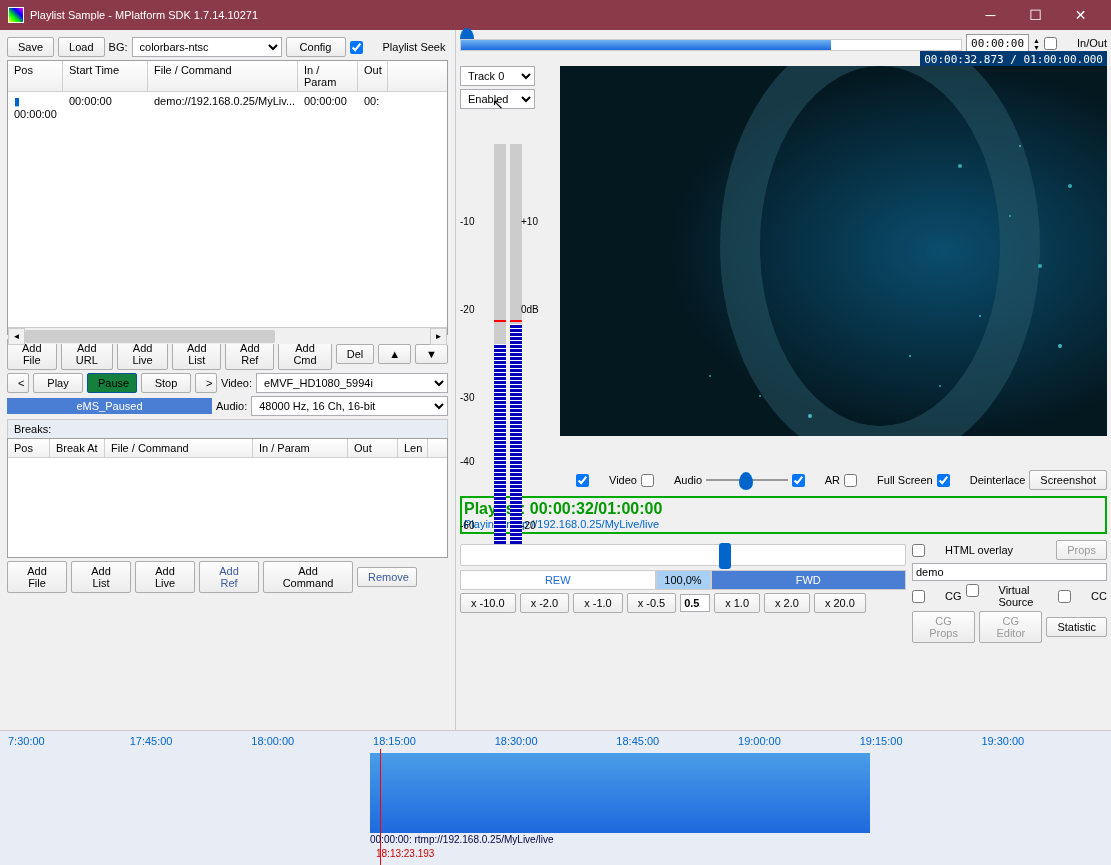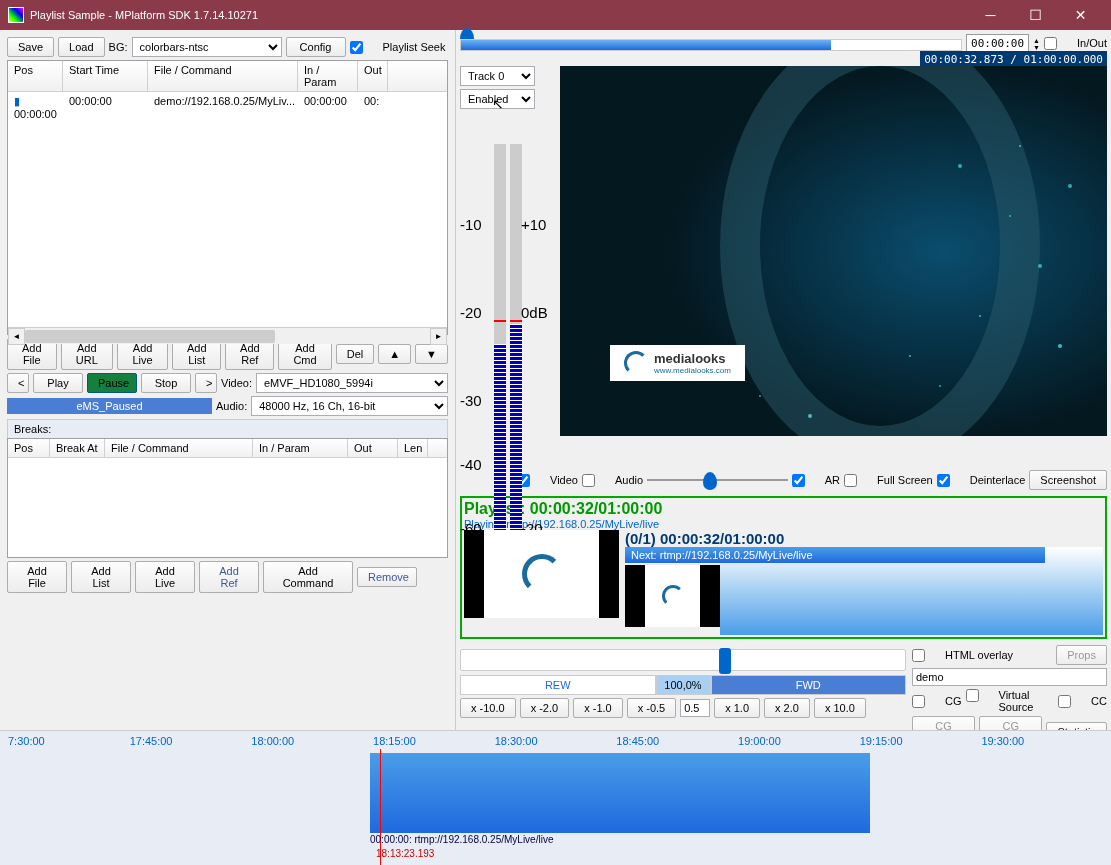--- a/index.html
+++ b/index.html
@@ -32,21 +32,21 @@
 .watermark .swirl{width:24px;height:24px;border:3px solid #1a6b9e;border-radius:50%;border-right-color:transparent;border-bottom-color:transparent}
 .watermark .txt{color:#333}
 .watermark .txt b{font-size:13px}
 .watermark .txt div{font-size:8px;color:#1a6b9e}
 .audio-meter{position:absolute;left:0;top:78px;width:95px;height:400px;display:flex;justify-content:center}
 .meter-col{width:12px;background:#ccc;margin:0 2px;position:relative}
 .meter-fill{position:absolute;bottom:0;width:100%;background:repeating-linear-gradient(0deg,#0000bb 0,#0000bb 3px,#fff 3px,#fff 4px)}
 .meter-red{position:absolute;width:100%;height:2px;background:red}
 .meter-labels-l{position:absolute;left:0;top:0;height:100%;width:22px}
 .meter-labels-r{position:absolute;right:12px;top:0;height:100%;width:22px;text-align:right}
-.meter-labels-l div,.meter-labels-r div{position:absolute;font-size:15px}
+.meter-labels-l div,.meter-labels-r div{position:absolute;font-size:10px}
 .timeline-track{height:12px;background:#fff;border:1px solid #ccc;position:relative;margin-top:3px}
 .timeline-fill{position:absolute;height:100%;background:linear-gradient(#6db3f2,#1e69de)}
 .timeline-handle{position:absolute;top:-8px;width:14px;height:18px;background:#0066cc;border-radius:50% 50% 50% 50% / 60% 60% 40% 40%}
 .tc-box{border:1px solid #999;background:#fff;padding:2px 4px;font-family:monospace;font-size:11px}
 .tc-dark{background:#003A73;color:#fff;padding:2px 4px;font-family:monospace;font-size:11px}
 .playlist-info{border:2px solid #0a0;margin-top:6px;padding:2px}
 .pli-title{color:#090;font-weight:bold;font-size:16px}
 .pli-play{color:#06c;font-size:11px}
 .pli-thumb{background:#000;width:155px;height:88px;display:inline-block;position:relative}
 .pli-thumb .inner{position:absolute;left:20px;right:20px;top:0;bottom:0;background:#fff;display:flex;align-items:center;justify-content:center}
@@ -238,28 +238,24 @@
               <circle cx="500" cy="280" r="2" fill="#6ef"></circle>
               <circle cx="380" cy="320" r="1" fill="#4dd"></circle>
       <circle cx="460" cy="80" r="1" fill="#6ef"></circle>
               <circle cx="510" cy="120" r="2" fill="#4dd"></circle>
               <circle cx="350" cy="290" r="1" fill="#6ef"></circle>
       <circle cx="200" cy="330" r="1" fill="#4dd"></circle>
               <circle cx="250" cy="350" r="2" fill="#6ef"></circle>
               <circle cx="150" cy="310" r="1" fill="#4dd"></circle>
      </g>
     </svg>
-    <div class="watermark">
-     <div class="swirl"></div>
-     <div class="txt"><b>medialooks</b><div>www.medialooks.com</div></div>
-    </div>
-   </div>
-  </div>
-
-  <div class="row" style="margin-left:57px;margin-top:4px">
+   </div>
+  </div>
+
+  <div class="row" style="margin-left:116px;margin-top:4px">
    <label class="chk">
           <input type="checkbox" checked="" style="">
           <span>Video</span>
         </label>
    <label class="chk">
           <input type="checkbox" style="">
           <span>Audio</span>
         </label>
    <div style="flex:1;position:relative;height:20px">
     <div style="position:absolute;top:9px;left:0;right:0;height:2px;background:#999"></div>
@@ -276,60 +272,41 @@
    <label class="chk">
           <input type="checkbox" checked="" style="">
           <span>Deinterlace</span>
         </label>
    <button class="btn">Screenshot</button>
   </div>
 
   <div class="playlist-info">
    <div class="pli-title">Playlist: 00:00:32/01:00:00</div>
    <div class="pli-play">Playing: rtmp://192.168.0.25/MyLive/live</div>
-   <div style="display:flex;gap:6px">
-    <div class="pli-thumb">
-            <div class="inner">
-              <div class="swirl2"></div>
-            </div>
-          </div>
-    <div style="flex:1">
-     <div style="color:#003a73;font-weight:bold;font-size:15px">(0/1) 00:00:32/01:00:00</div>
-     <div style="display:flex">
-      <div style="width:95px">
-       <div class="pli-next-bar" style="position:absolute;width:420px">Next: rtmp://192.168.0.25/MyLive/live</div>
-       <div class="pli-thumb" style="width:95px;height:62px;margin-top:18px"><div class="inner">
-                    <div class="swirl2" style="width:22px;height:22px;border-width:3px"></div>
-                  </div></div>
-      </div>
-      <div class="pli-next-area"></div>
-     </div>
-    </div>
-   </div>
   </div>
 
   <div style="display:flex;gap:6px;margin-top:6px">
    <div style="flex:1">
     <div class="slider-track">
      <div class="slider-handle" style="left:58%"></div>
     </div>
     <div class="speed-bar">
      <div class="speed-seg rew">REW</div>
      <div class="speed-seg pct" style="flex:0 0 55px">100,0%</div>
      <div class="speed-seg fwd">FWD</div>
     </div>
     <div class="row" style="margin-top:3px">
      <button class="btn">x -10.0</button>
      <button class="btn">x -2.0</button>
      <button class="btn">x -1.0</button>
      <button class="btn">x -0.5</button>
-     <input type="text" style="width: 30px;" value="0.5">
+     <input type="text" style="width: 30px; font-weight: bold;" value="0.5">
      <button class="btn">x 1.0</button>
      <button class="btn">x 2.0</button>
-     <button class="btn">x 10.0</button>
+     <button class="btn">x 20.0</button>
     </div>
    </div>
    <div style="width:195px">
     <div class="row">
             <label class="chk">
               <input type="checkbox" style="">
               <span>HTML overlay</span>
             </label>
             <div style="flex:1"></div>
             <button class="btn disabled">Props</button>

